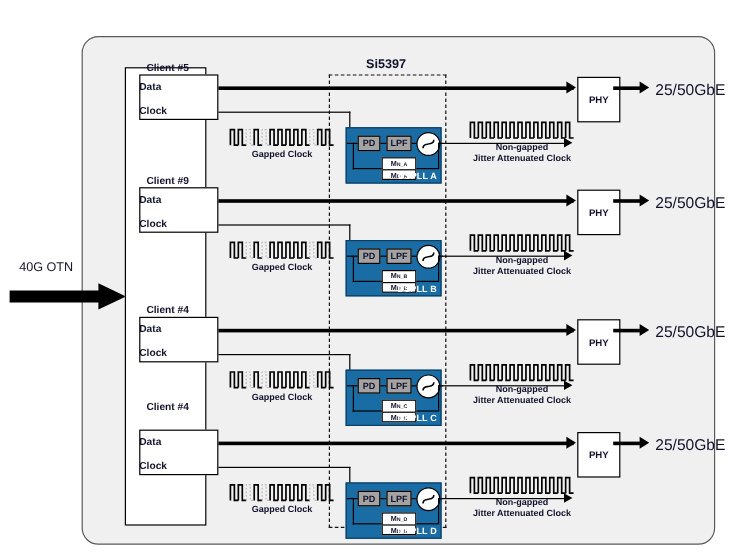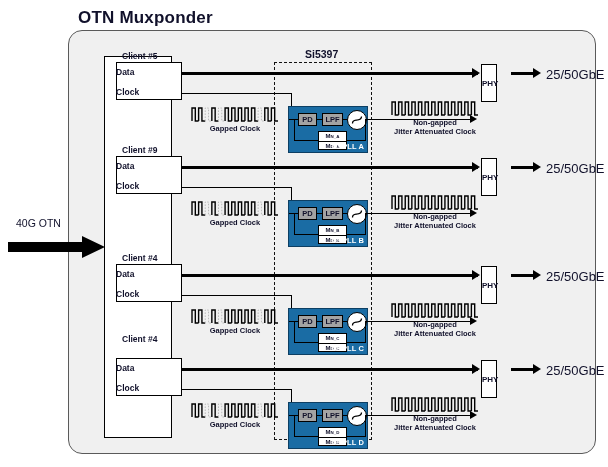--- a/index.html
+++ b/index.html
@@ -50,41 +50,40 @@
   .vco{position:absolute;left:58px;top:3px;width:18px;height:18px;border-radius:50%;
        background:#fff;border:1.2px solid #000;}
   .mdiv{position:absolute;left:29px;top:24px;width:29px;height:19px;background:#fff;
         border:1.2px solid #000;box-sizing:border-box;}
   .mdiv .num,.mdiv .den{height:9px;line-height:9px;text-align:center;font-size:6px;
         font-weight:bold;color:#11112b;}
   .mdiv .den{border-top:1px solid #000;}
   .sub{font-size:4.4px;vertical-align:baseline;}
 
   
-  .phy{position:absolute;width:16px;height:38px;border:1.4px solid #000;background:#fff;
+  .phy{position:absolute;width:36px;height:38px;border:1.4px solid #000;background:#fff;
        box-sizing:border-box;font-size:8px;font-weight:bold;color:#11112b;
        text-align:center;line-height:38px;}
   .gbe{position:absolute;font-size:13px;color:#11112b;}
 
   
   .wdata{position:absolute;height:3px;background:#000;}
   .wclk{position:absolute;height:1px;background:#000;}
   .vclk{position:absolute;width:1px;background:#000;}
 
   
   .wcap{position:absolute;text-align:center;font-size:7.5px;font-weight:bold;
         color:#11112b;line-height:9px;}
   svg{display:block;overflow:visible;}
 </style>
 </head>
 <body>
 
 <div id="stage">
 
-  <div class="t" id="title">OTN Muxponder</div>
 
   <div id="muxbox"></div>
 
   <div class="t" id="otn-label">40G OTN</div>
   <svg id="otn-arrow" viewBox="0 0 98 22">
     <path d="M0 6 L74 6 L74 0 L97 11 L74 22 L74 16 L0 16 Z" fill="#000"></path>
   </svg>
 
   <div id="demapper"></div>
 

